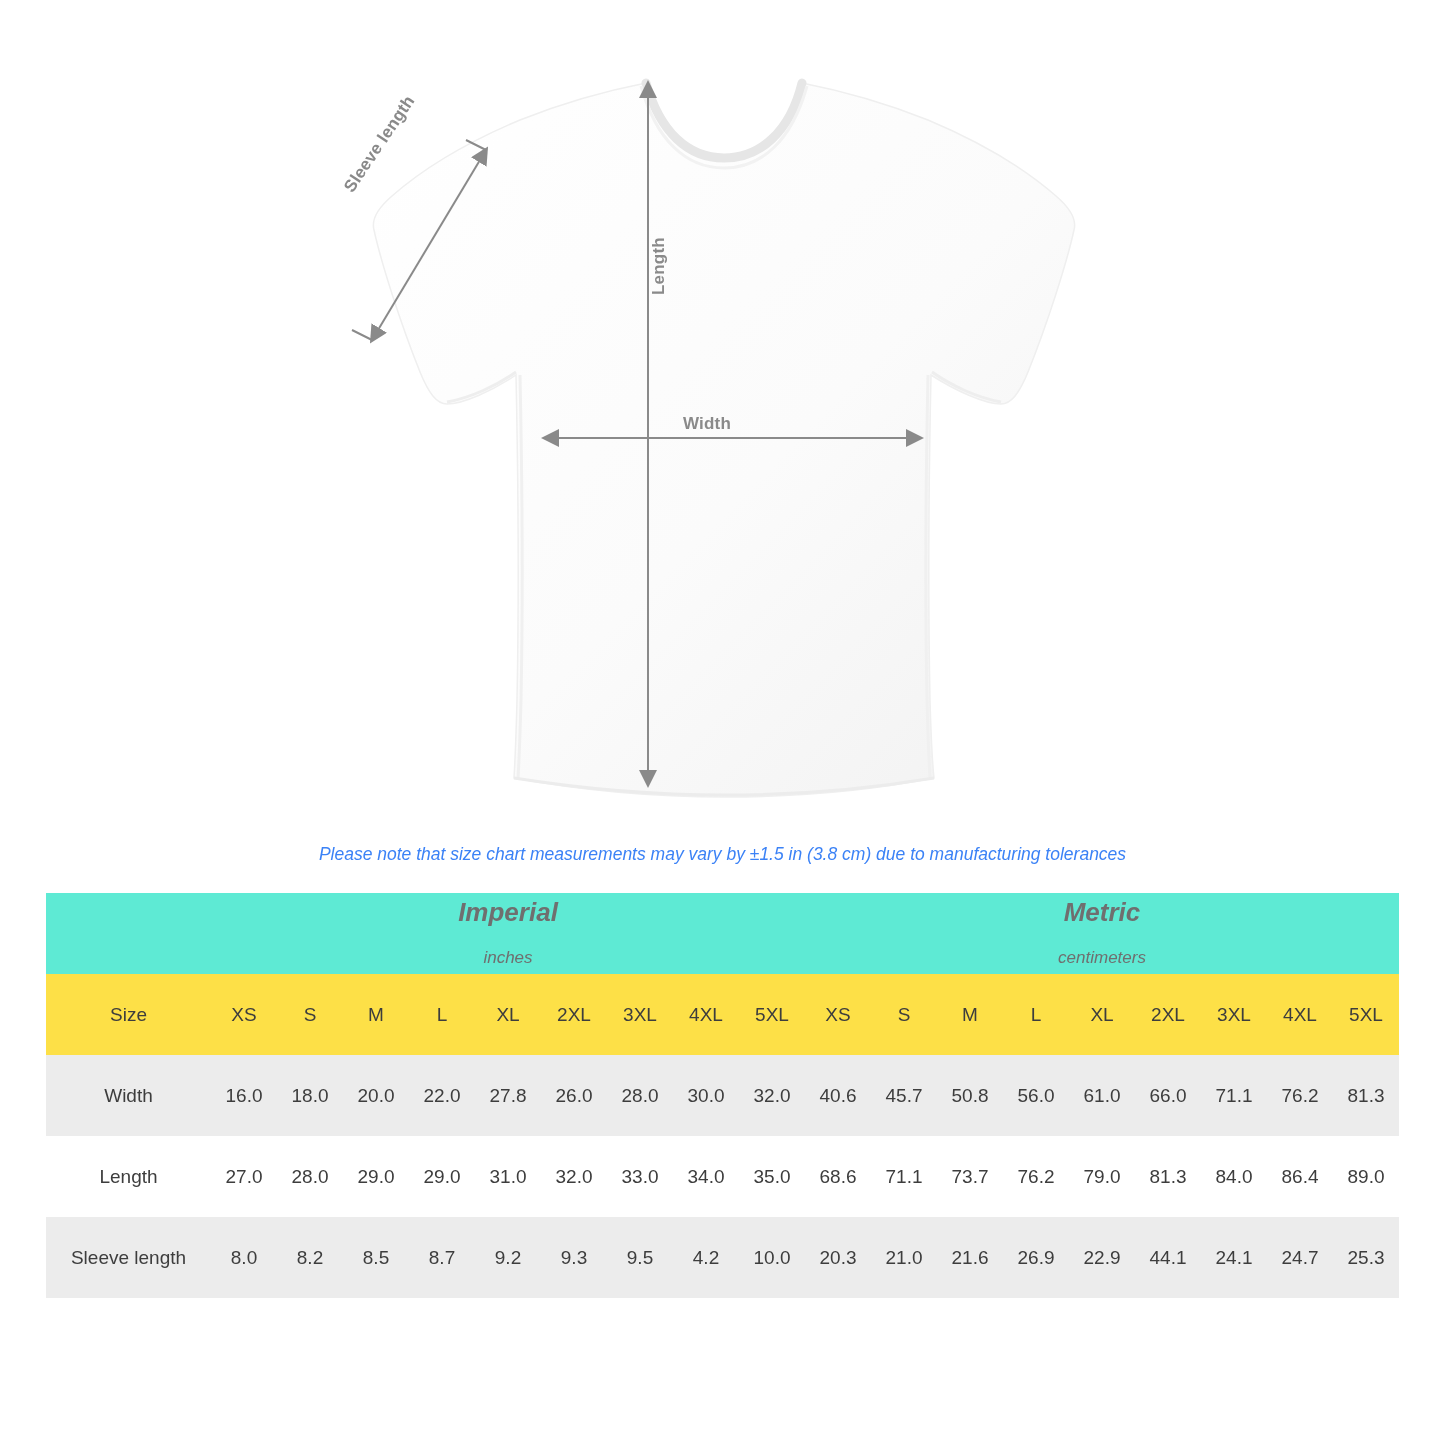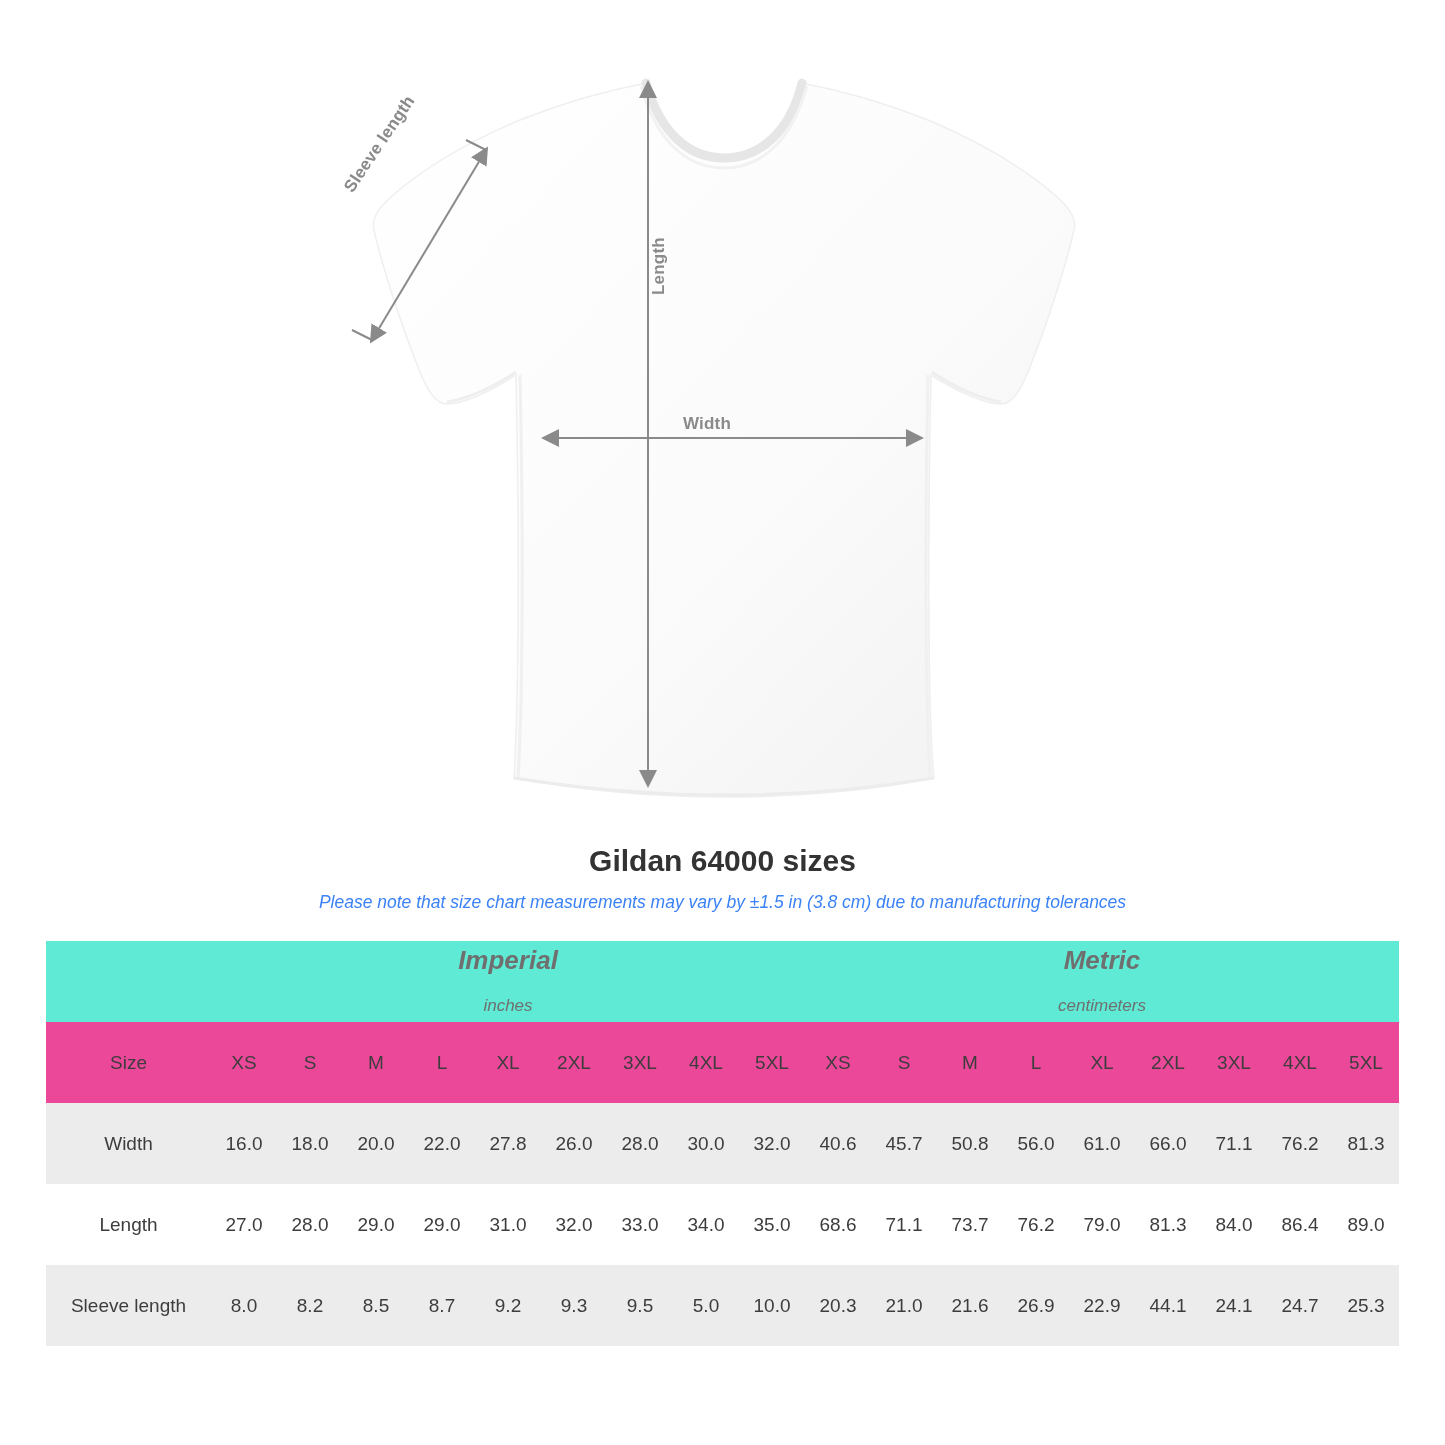--- a/index.html
+++ b/index.html
@@ -107,21 +107,21 @@
   }
   .unit-sub {
     font-size: 17px;
     font-style: italic;
     color: #6f6f6f;
     line-height: 1.6;
     margin-top: 16px;
   }
   
   .head-row td {
-    background: #ec4899;
+    background: #fde047;
     font-weight: bold;
     font-size: 19px;
     color: #3d3d3d;
     height: 86px;
   }
   .row-label {
     font-weight: bold;
     font-size: 19px;
     color: #3d3d3d;
   }
@@ -193,21 +193,20 @@
         <line x1="545" y1="438" x2="920" y2="438" stroke="#8a8a8a" stroke-width="2" marker-start="url(#arrStart)" marker-end="url(#arrEnd)"></line>
       </g>
     </svg>
 
     <div class="dim-label label-sleeve">Sleeve length</div>
     <div class="dim-label label-length">Length</div>
     <div class="dim-label label-width">Width</div>
   </div>
 
   <div class="title-block">
-    <h1 class="chart-title">Gildan 64000 sizes</h1>
     <p class="chart-note">Please note that size chart measurements may vary by ±1.5 in (3.8 cm) due to manufacturing tolerances</p>
   </div>
 
   <div class="table-wrap">
     <table class="size-table">
       <colgroup>
         <col class="col-first">
         <col span="18">
       </colgroup>
       <tbody>
@@ -291,21 +290,21 @@
 
         <tr class="row-even">
           <td class="row-label">Sleeve length</td>
           <td>8.0</td>
           <td>8.2</td>
           <td>8.5</td>
           <td>8.7</td>
           <td>9.2</td>
           <td>9.3</td>
           <td>9.5</td>
-          <td>5.0</td>
+          <td>4.2</td>
           <td>10.0</td>
           <td>20.3</td>
           <td>21.0</td>
           <td>21.6</td>
           <td>26.9</td>
           <td>22.9</td>
           <td>44.1</td>
           <td>24.1</td>
           <td>24.7</td>
           <td>25.3</td>

